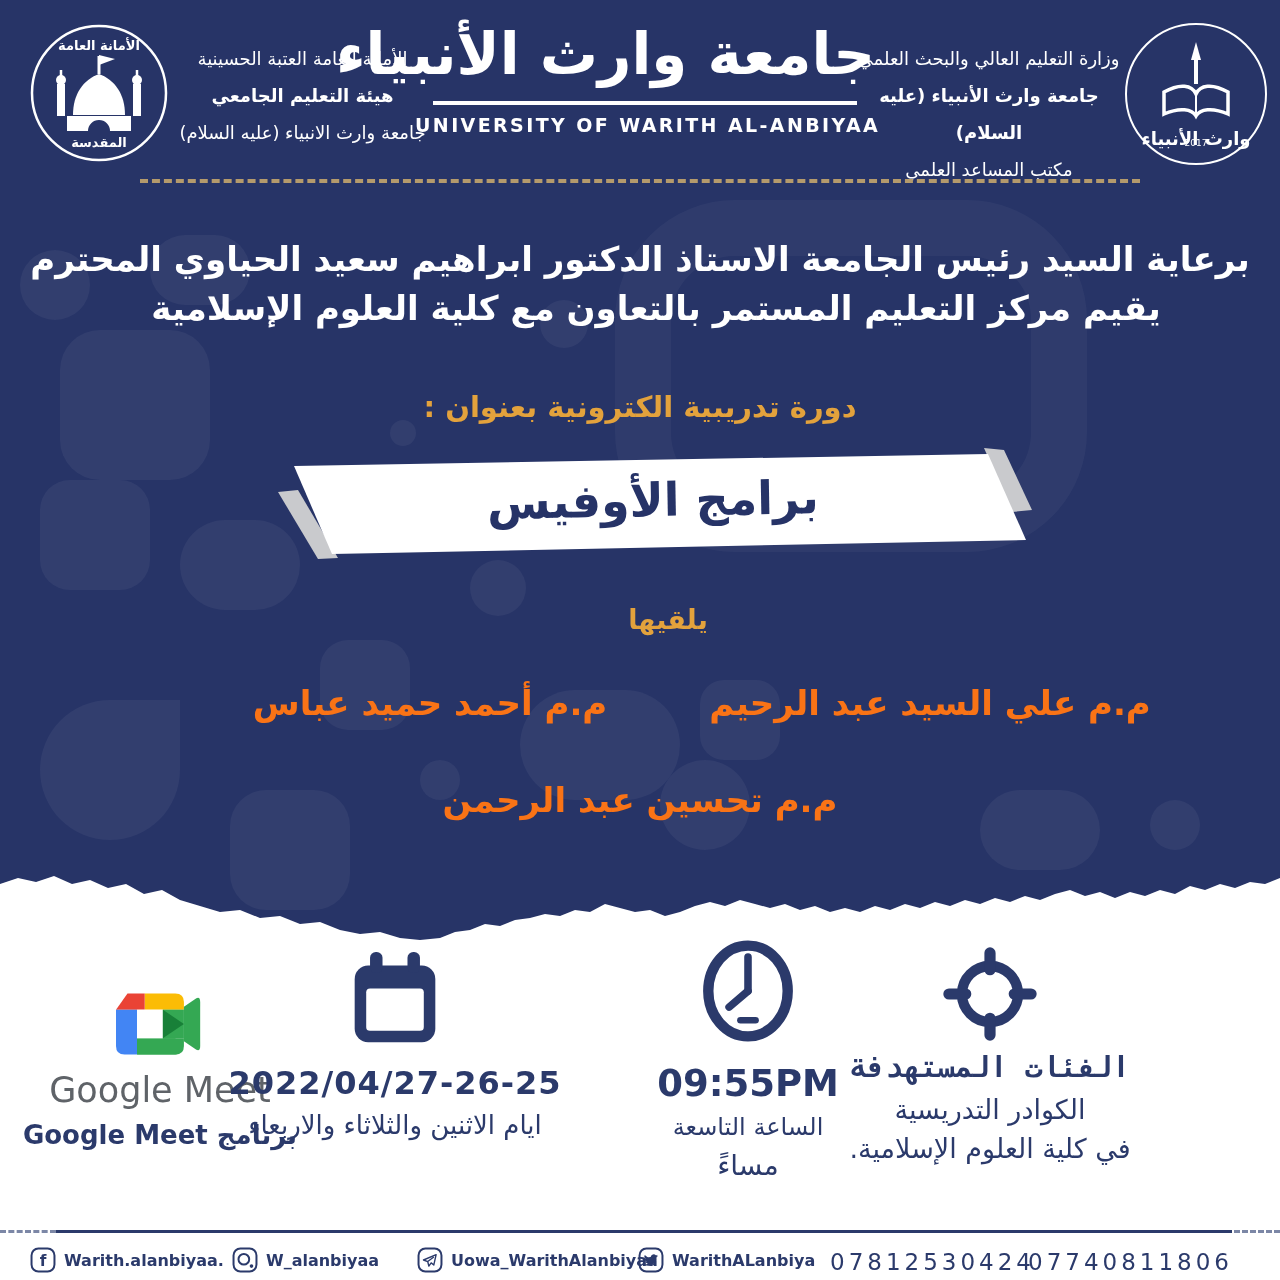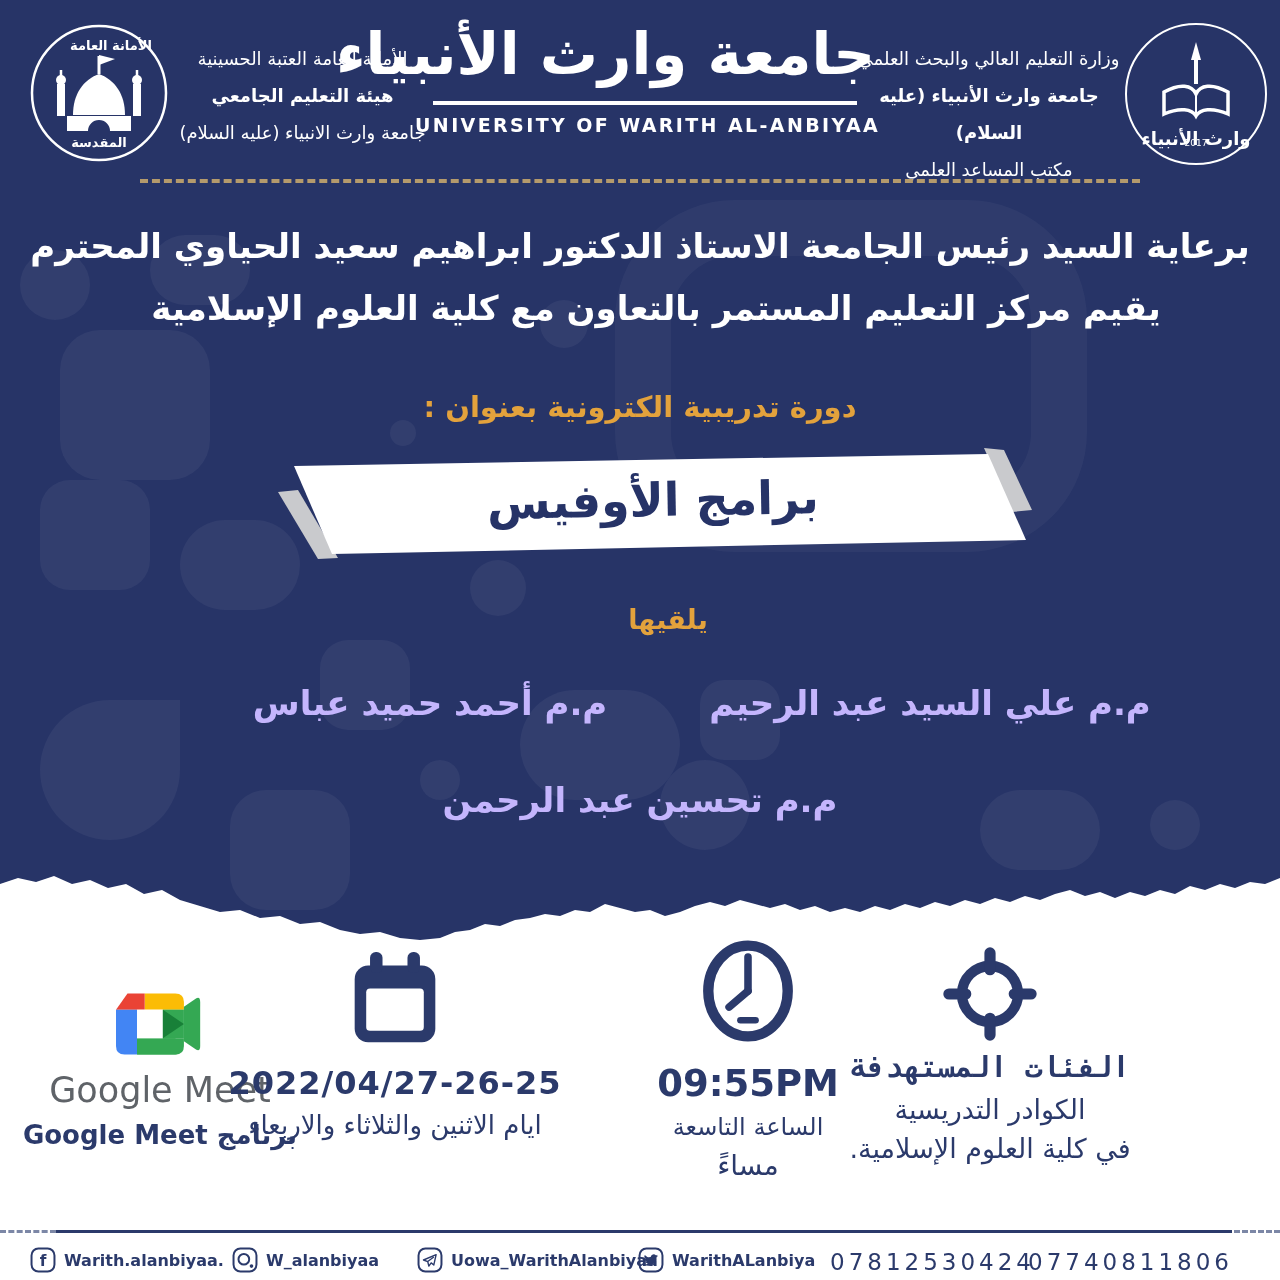--- a/index.html
+++ b/index.html
@@ -22,21 +22,21 @@
   .logo-en{font-size:19px;font-weight:bold;letter-spacing:2.4px;color:#fff;white-space:nowrap;margin-top:9px;}
 
   .dash-sep{border-top:4px dashed #B49A6C;z-index:2;}
 
   .h1line{width:1280px;font-size:34px;font-weight:bold;color:#fff;z-index:2;}
   .goldline{width:1280px;font-size:29px;font-weight:bold;color:#E3A23C;z-index:2;}
 
   .ribbon{z-index:2;}
   .ribbon-text{position:absolute;left:0;top:0;width:762px;height:108px;display:flex;align-items:center;justify-content:center;font-size:46px;font-weight:bold;color:#263367;transform:rotate(-1deg);padding-bottom:4px;z-index:3;}
 
-  .name{font-size:34px;font-weight:bold;color:#c4b5fd;text-align:center;z-index:2;}
+  .name{font-size:34px;font-weight:bold;color:#f97316;text-align:center;z-index:2;}
 
   .white-area{background:#ffffff;z-index:1;}
   .torn{z-index:1;}
 
   .col{display:flex;flex-direction:column;align-items:center;z-index:3;}
   .col .ic{flex:0 0 auto;}
   .meet-brand{font-size:35px;color:#5F6368;font-weight:500;margin-top:14px;white-space:nowrap;}
   .meet-label{font-size:26px;font-weight:bold;color:#2B3A6B;margin-top:10px;white-space:nowrap;text-align:right;}
   .big-val{font-size:32px;font-weight:bold;color:#2B3A6B;margin-top:14px;letter-spacing:1px;white-space:nowrap;}
   .time-val{font-size:37px;font-weight:bold;color:#2B3A6B;margin-top:12px;white-space:nowrap;}
@@ -85,21 +85,21 @@
 
       <rect x="29" y="62" width="8" height="32" fill="#ffffff"></rect>
       <circle cx="33" cy="58" r="5" fill="#ffffff"></circle>
       <line x1="33" y1="48" x2="33" y2="54" stroke="#ffffff" stroke-width="2.5"></line>
       <rect x="105" y="62" width="8" height="32" fill="#ffffff"></rect>
       <circle cx="109" cy="58" r="5" fill="#ffffff"></circle>
       <line x1="109" y1="48" x2="109" y2="54" stroke="#ffffff" stroke-width="2.5"></line>
 
       <path d="M39,94 h64 v15 h-21 a11,11 0 0 0 -22,0 h-21 Z" fill="#ffffff"></path>
     </svg>
-    <div class="abs white center" style="left:12px;top:16px;width:142px;font-size:13px;font-weight:bold;">الأمانة العامة</div>
+    <div class="abs white center" style="left:0;top:16px;width:142px;font-size:13px;font-weight:bold;">الأمانة العامة</div>
     <div class="abs white center" style="left:0;top:113px;width:142px;font-size:13px;font-weight:bold;">المقدسة</div>
   </div>
 
   <div class="abs hdr-text ar" style="left:165px;top:40px;width:275px;">
     <div>الأمانة العامة العتبة الحسينية</div>
     <div class="b">هيئة التعليم الجامعي</div>
     <div>جامعة وارث الانبياء (عليه السلام)</div>
   </div>
 
   <div class="abs center" style="left:415px;top:8px;width:460px;z-index:2;">
@@ -123,21 +123,21 @@
 
       <path d="M42,72 C58,63 70,65 74,74 C78,65 90,63 106,72 L106,94 C90,87 78,89 74,96 C70,89 58,87 42,94 Z" fill="none" stroke="#ffffff" stroke-width="3.5"></path>
       <line x1="74" y1="74" x2="74" y2="96" stroke="#ffffff" stroke-width="2"></line>
     </svg>
     <div class="abs white center ar" style="left:0;top:108px;width:148px;font-size:18px;font-weight:bold;">وارث الأنبياء</div>
     <div class="abs white center" style="left:0;top:118px;width:148px;font-size:9px;">2017</div>
   </div>
 
   <div class="abs dash-sep" style="left:140px;top:179px;width:1000px;"></div>
 
-  <div class="abs h1line center ar" style="left:0;top:226px;">برعاية السيد رئيس الجامعة الاستاذ الدكتور ابراهيم سعيد الحياوي المحترم</div>
+  <div class="abs h1line center ar" style="left:0;top:239px;">برعاية السيد رئيس الجامعة الاستاذ الدكتور ابراهيم سعيد الحياوي المحترم</div>
   <div class="abs h1line center ar" style="left:16px;top:288px;">يقيم مركز التعليم المستمر بالتعاون مع كلية العلوم الإسلامية</div>
   <div class="abs goldline center ar" style="left:0;top:390px;">دورة تدريبية الكترونية بعنوان :</div>
 
   <div class="abs ribbon" style="left:272px;top:446px;width:762px;height:114px;">
     <svg width="762" height="114" viewBox="0 0 762 114">
       <polygon points="6,46 26,44 66,112 46,113" fill="#c9cacd"></polygon>
       <polygon points="712,2 732,4 760,64 740,66" fill="#c9cacd"></polygon>
       <polygon points="22,20 716,8 754,94 60,108" fill="#ffffff"></polygon>
     </svg>
     <div class="ribbon-text ar">برامج الأوفيس</div>

